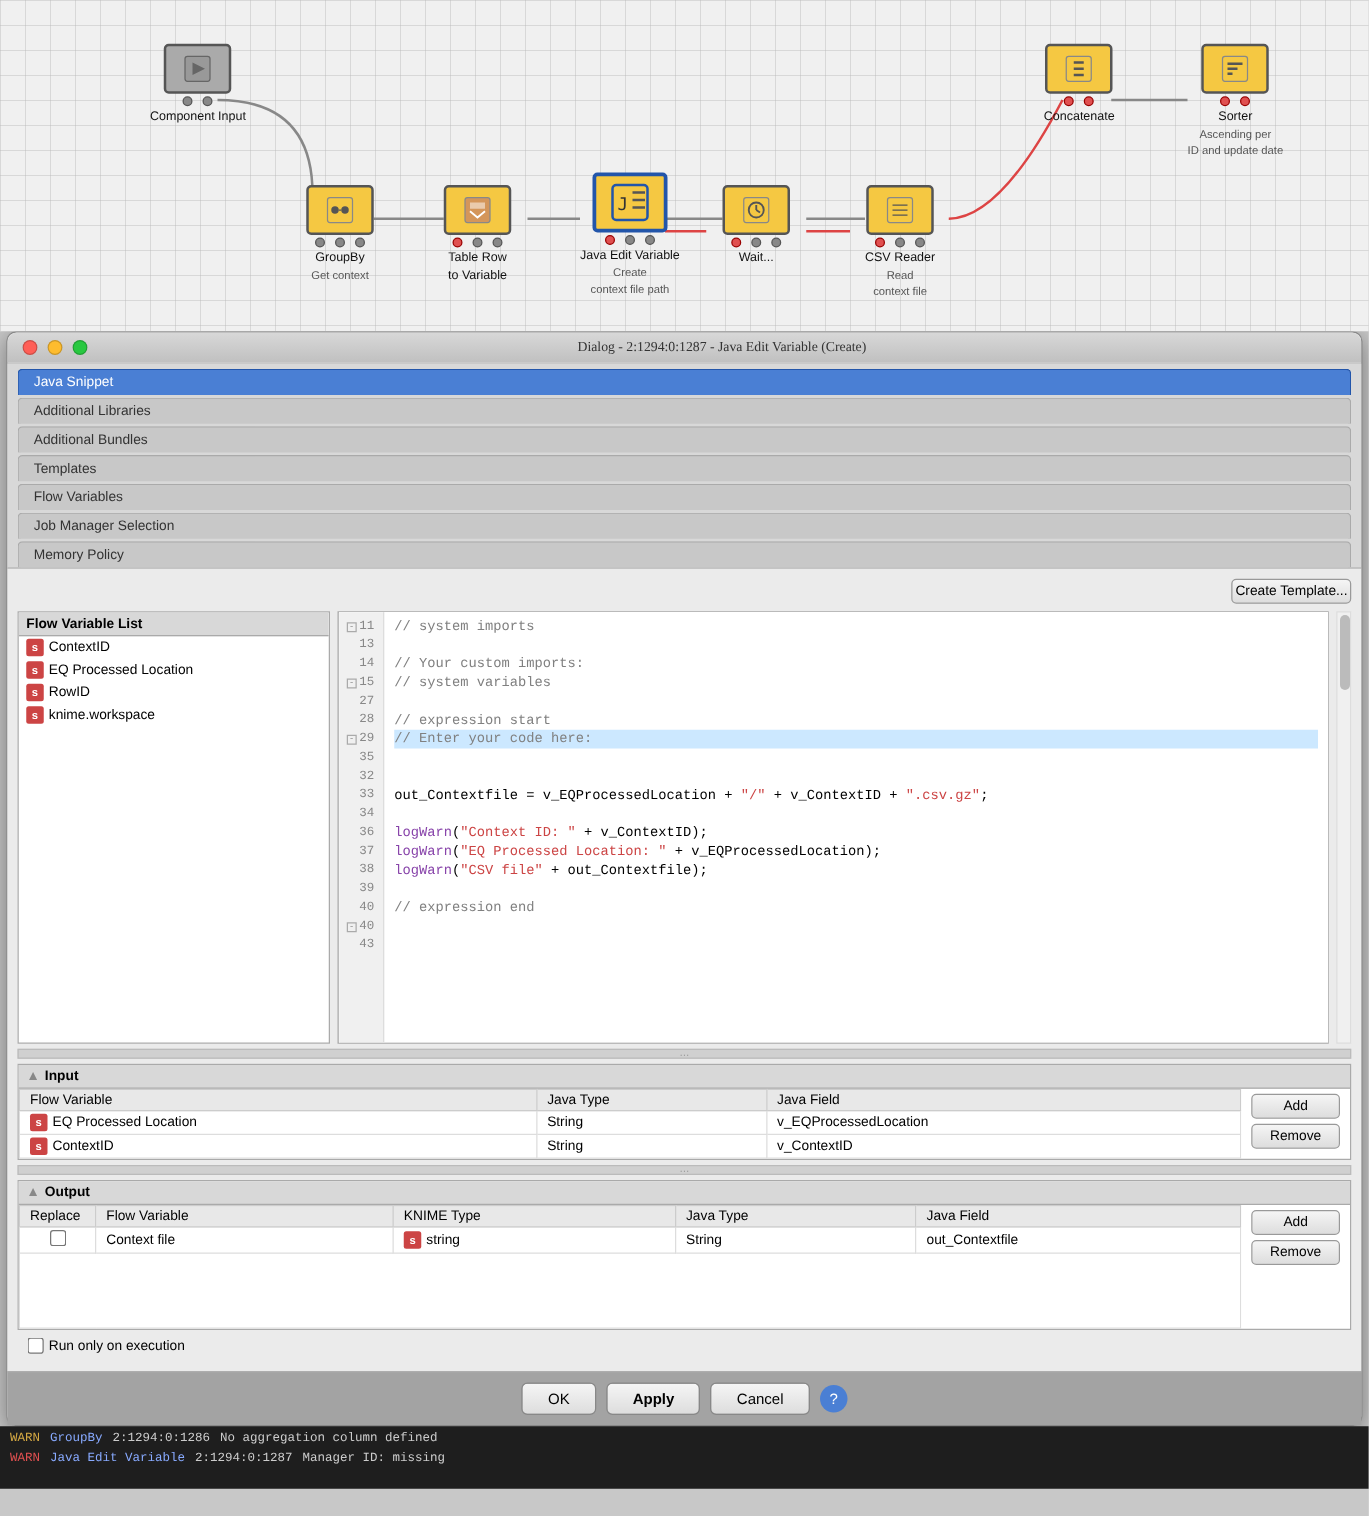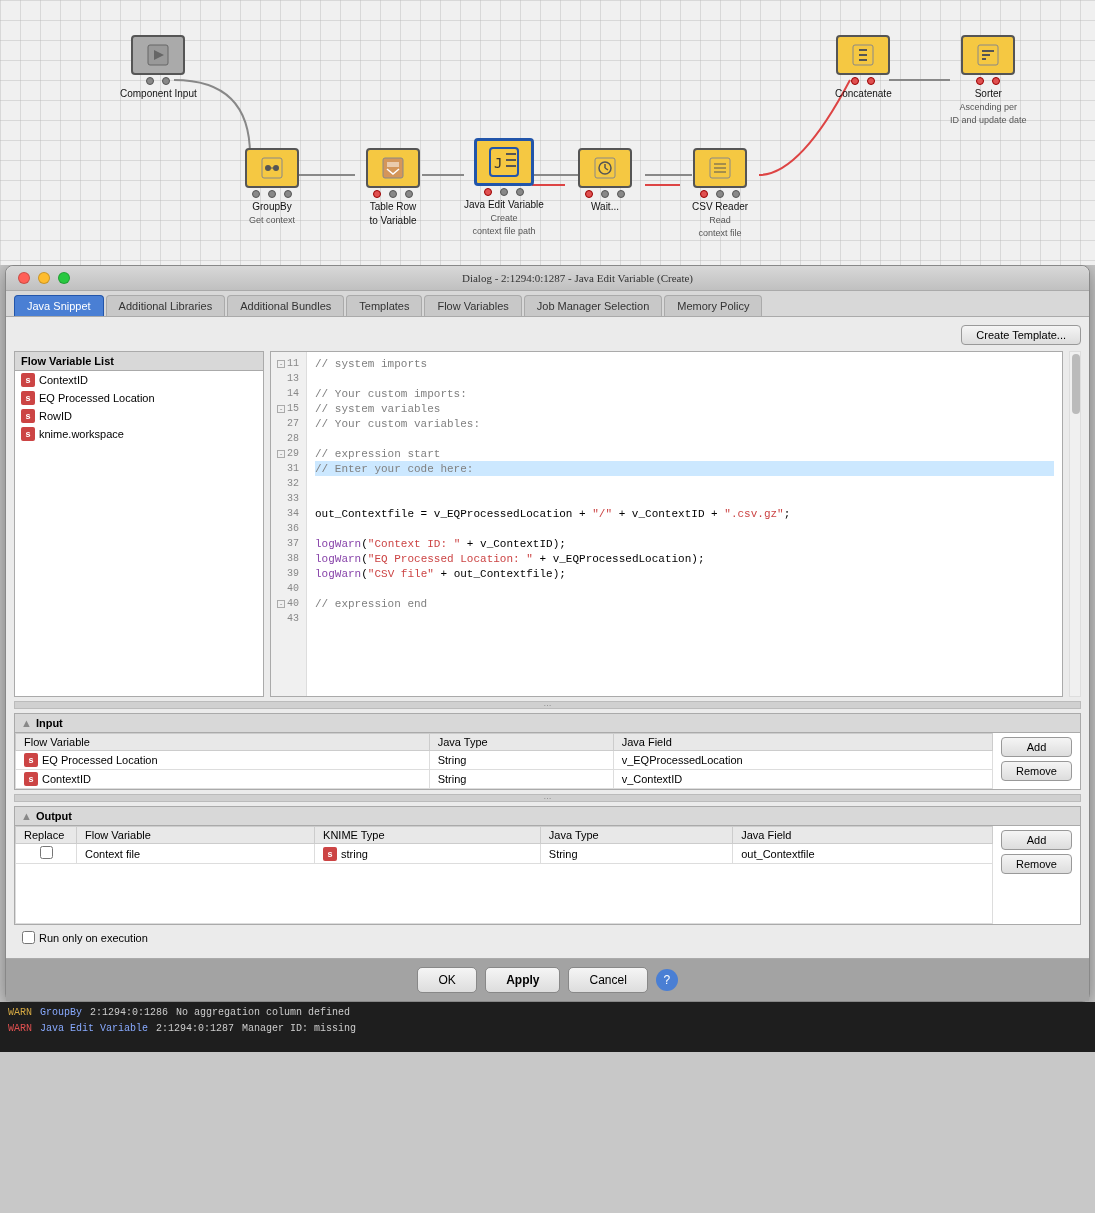--- a/index.html
+++ b/index.html
@@ -117,20 +117,21 @@
       font-family: Liberation Serif, serif;
     }
 
     
     .tab-bar {
       display: flex;
       background: #d8d8d8;
       border-bottom: 1px solid #aaa;
       padding: 4px 8px 0;
       gap: 2px;
+      flex-direction: column;
     }
 
     .tab {
       padding: 4px 12px;
       font-size: 11px;
       border: 1px solid #aaa;
       border-bottom: none;
       border-radius: 4px 4px 0 0;
       cursor: pointer;
       background: #c8c8c8;
@@ -148,21 +149,21 @@
       background: #ebebeb;
     }
 
     .dialog-toolbar {
       display: flex;
       justify-content: flex-end;
       margin-bottom: 6px;
     }
 
     .btn-small {
-      padding: 3px 14px;
+      padding: 3px 2px;
       font-size: 11px;
       background: linear-gradient(180deg, #f5f5f5, #ddd);
       border: 1px solid #999;
       border-radius: 4px;
       cursor: pointer;
     }
 
     
     .main-content {
       display: flex;
@@ -490,21 +491,21 @@
     </div>
     <div class="node-ports">
         <div class="port"></div>
         <div class="port"></div>
         <div class="port"></div>
       </div>
     <div class="node-label">GroupBy</div>
     <div class="node-label" style="color:#555; font-size:9px;">Get context</div>
   </div>
 
-  <div class="node" style="left:366px; top:148px;">
+  <div class="node" style="left:355px; top:148px;">
     <div class="node-box">
       <svg width="28" height="28" viewBox="0 0 28 28">
           <rect x="4" y="4" width="20" height="20" rx="2" fill="#d4965a" stroke="#888" stroke-width="1"></rect>
           <path d="M8 8 h12 v5 h-12 z" fill="#fff" opacity="0.5"></path>
           <path d="M8 15 l6 5 l6-5" fill="none" stroke="#fff" stroke-width="1.5"></path>
         </svg>
     </div>
     <div class="node-ports">
         <div class="port red"></div>
         <div class="port"></div>
@@ -621,38 +622,37 @@
       <div class="code-editor">
         <div class="code-content">
           <div class="line-numbers">
             <div class="line-number"><div class="fold-icon">-</div>11</div>
             <div class="line-number">13</div>
             <div class="line-number">14</div>
             <div class="line-number"><div class="fold-icon">-</div>15</div>
             <div class="line-number">27</div>
             <div class="line-number">28</div>
             <div class="line-number"><div class="fold-icon">-</div>29</div>
-            <div class="line-number">31</div>
+            <div class="line-number">35</div>
             <div class="line-number">32</div>
             <div class="line-number">33</div>
             <div class="line-number">34</div>
             <div class="line-number">36</div>
             <div class="line-number">37</div>
             <div class="line-number">38</div>
             <div class="line-number">39</div>
             <div class="line-number">40</div>
             <div class="line-number"><div class="fold-icon">-</div>40</div>
             <div class="line-number">43</div>
           </div>
           <div class="code-lines">
             <div class="code-line"><span class="kw-comment">// system imports</span></div>
             <div class="code-line"></div>
             <div class="code-line"><span class="kw-comment">// Your custom imports:</span></div>
             <div class="code-line"><span class="kw-comment">// system variables</span></div>
-            <div class="code-line"><span class="kw-comment">// Your custom variables:</span></div>
             <div class="code-line"></div>
             <div class="code-line"><span class="kw-comment">// expression start</span></div>
             <div class="code-line highlighted"><span class="kw-comment">// Enter your code here:</span></div>
             <div class="code-line"></div>
             <div class="code-line"></div>
             <div class="code-line">out_Contextfile = v_EQProcessedLocation + <span class="kw-string">"/"</span> + v_ContextID + <span class="kw-string">".csv.gz"</span>;</div>
             <div class="code-line"></div>
             <div class="code-line"><span class="kw-method">logWarn</span>(<span class="kw-string">"Context ID: "</span> + v_ContextID);</div>
             <div class="code-line"><span class="kw-method">logWarn</span>(<span class="kw-string">"EQ Processed Location: "</span> + v_EQProcessedLocation);</div>
             <div class="code-line"><span class="kw-method">logWarn</span>(<span class="kw-string">"CSV file"</span> + out_Contextfile);</div>

